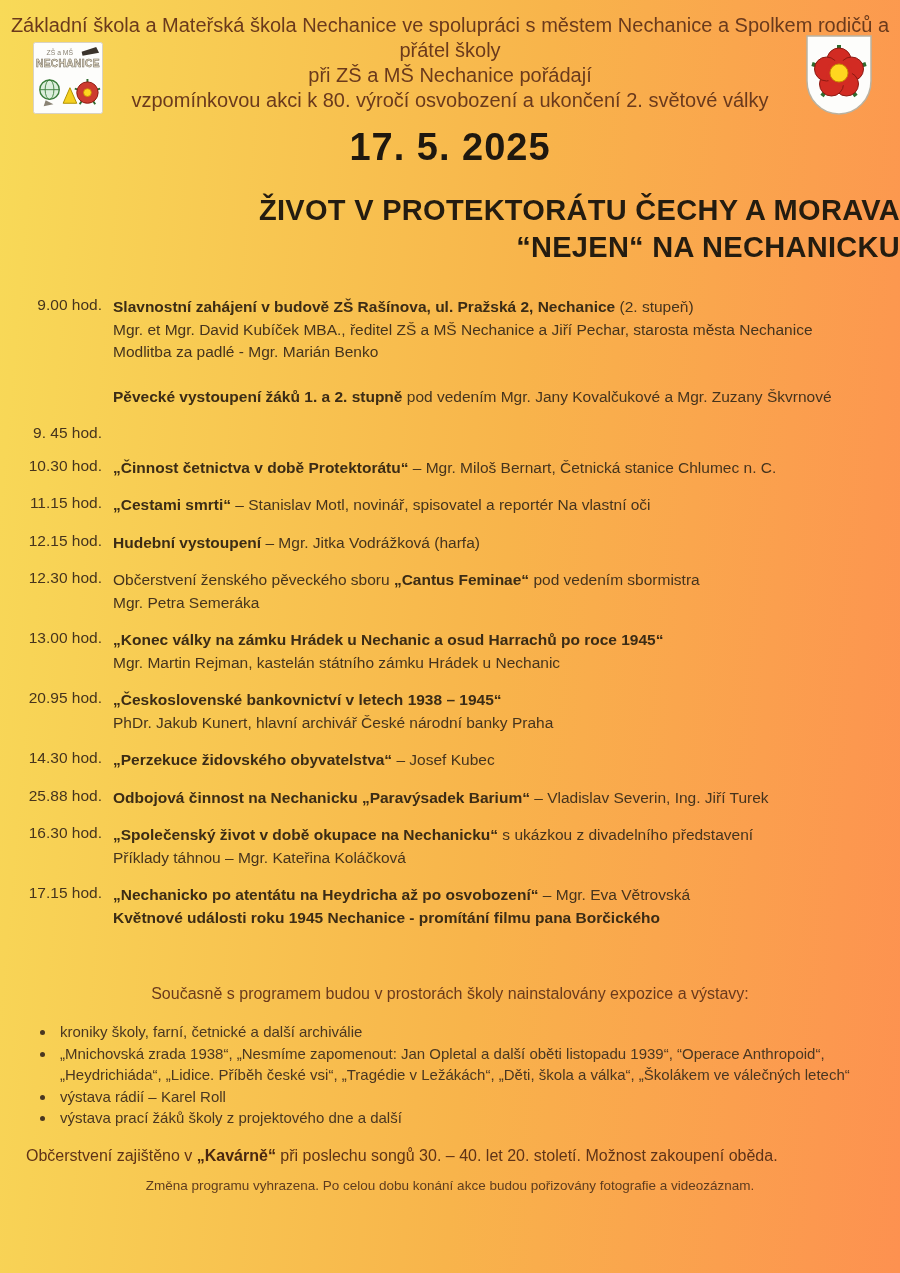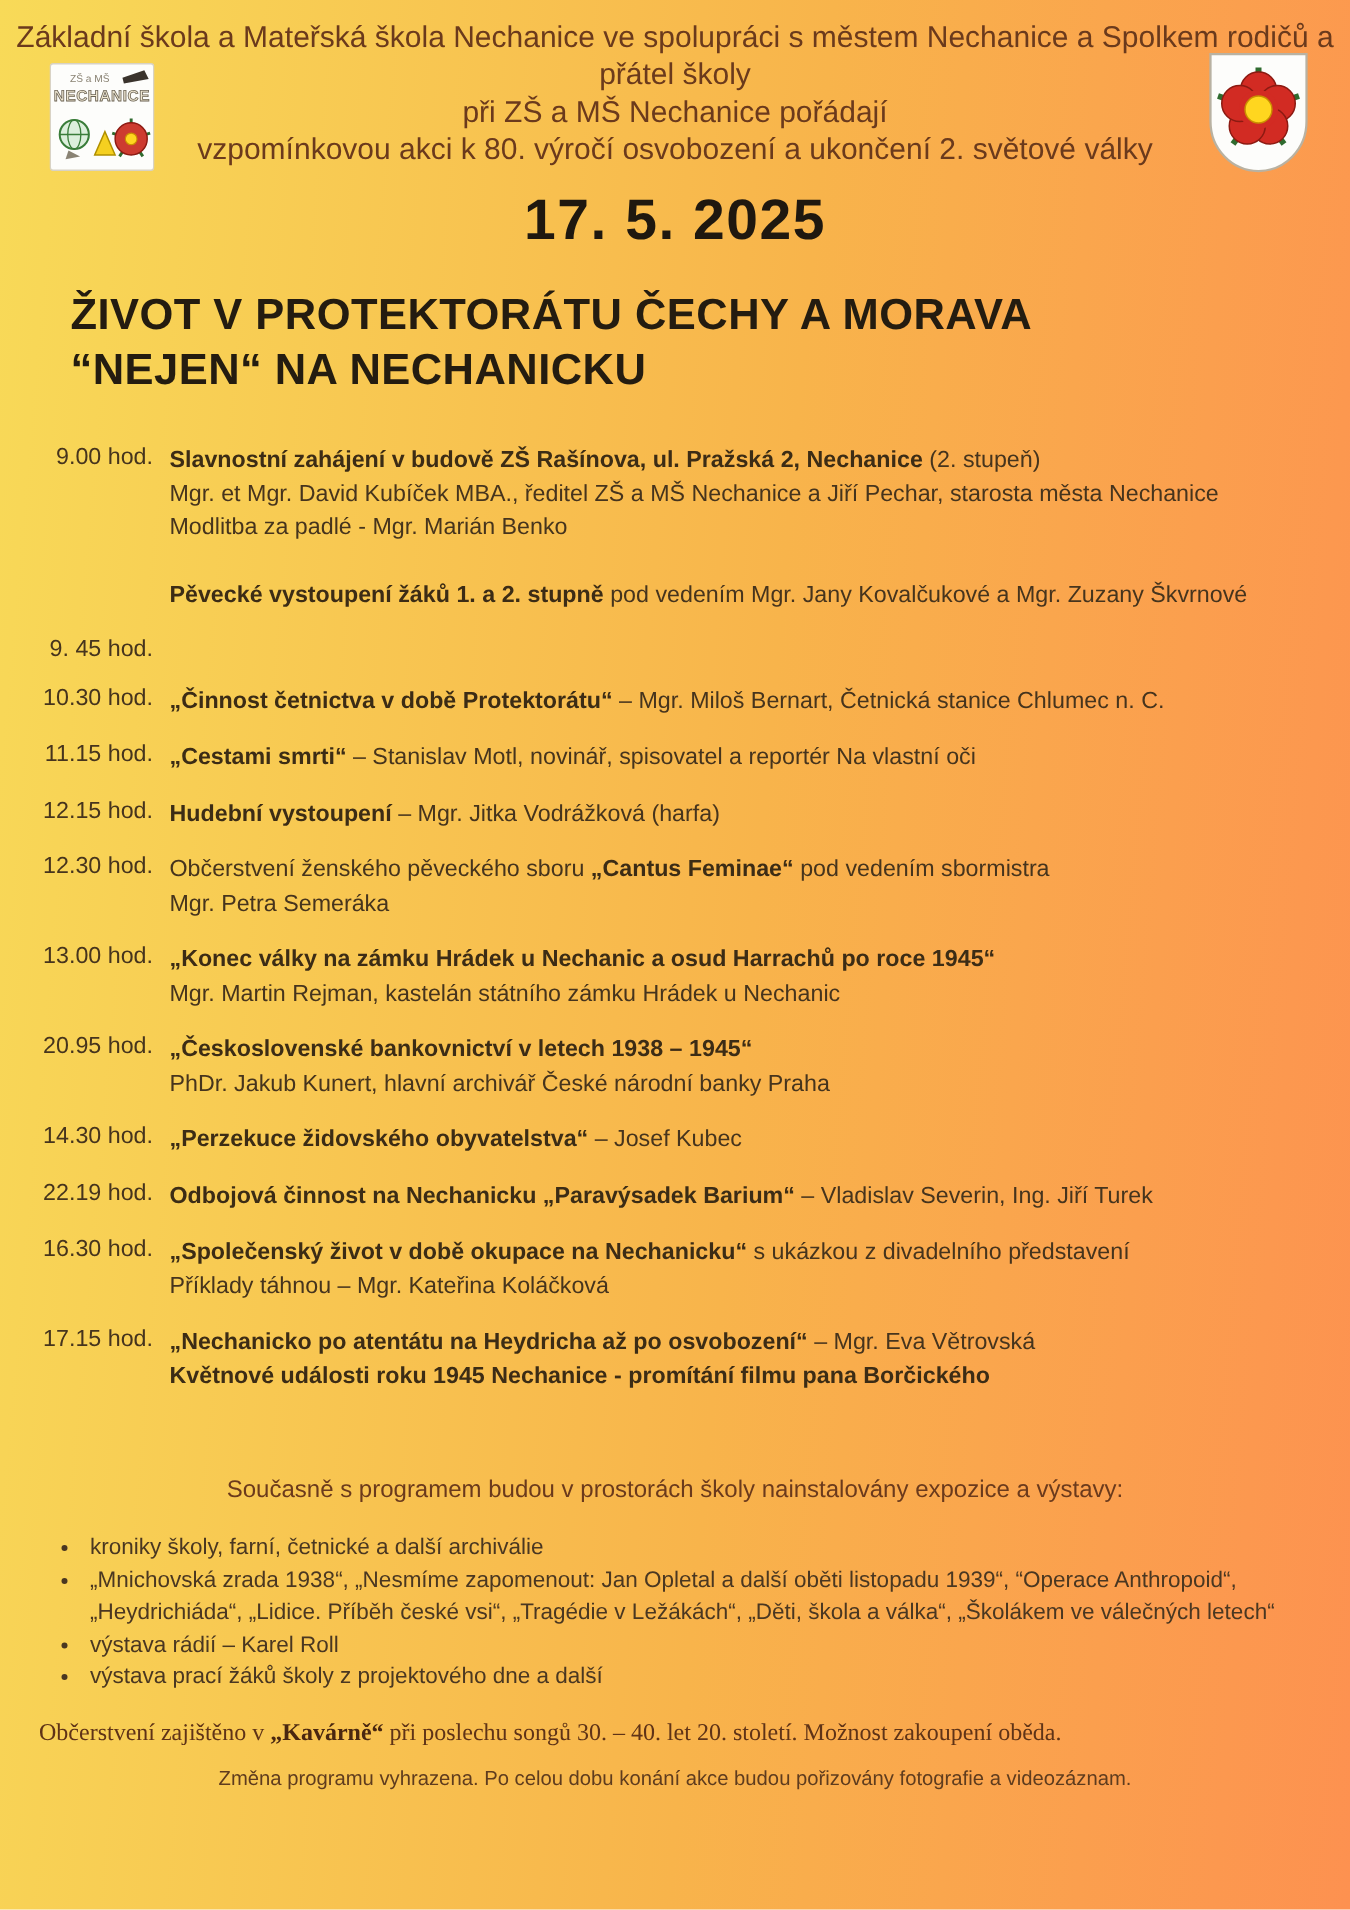--- a/index.html
+++ b/index.html
@@ -9,34 +9,34 @@
     overflow:hidden;
     background:linear-gradient(95deg,#f8da58 0%,#f8b44b 55%,#fd9150 100%);
     font-family:"Liberation Sans","DejaVu Sans",sans-serif;
     color:#46341d;
   }
   
   .header{padding-top:13px;text-align:center;font-size:20px;line-height:25px;color:#6b3a1c;}
   .logo-left{position:absolute;left:33px;top:42px;width:70px;height:72px;}
   .logo-right{position:absolute;right:26px;top:33px;width:70px;height:84px;}
   .date{margin-top:13px;text-align:center;font-size:38px;font-weight:700;color:#1f180f;letter-spacing:1px;}
-  .title{margin-top:23px;text-align:left;font-size:29px;font-weight:700;line-height:37px;color:#241c10;letter-spacing:.3px;padding-left:47px;}
+  .title{margin-top:23px;text-align:right;font-size:29px;font-weight:700;line-height:37px;color:#241c10;letter-spacing:.3px;padding-left:47px;}
   
   .schedule{margin:30px 26px 0 26px;font-size:15.5px;}
   .row{display:flex;margin-bottom:15px;}
   .time{flex:0 0 76px;text-align:right;margin-right:11px;white-space:nowrap;}
   .content{flex:1;}
   .line{line-height:22.5px;}
   .line.gap{height:22.5px;}
   .b{font-weight:700;color:#3c2c15;}
   
   .expo-intro{margin:56px 26px 0 26px;font-size:16px;color:#6b3a1c;text-align:center;}
   ul.expo{margin:18px 26px 0 36px;padding:0 0 0 20px;font-size:15px;line-height:21.5px;color:#4a3721;}
   ul.expo li{margin:0;padding-left:4px;}
-  .refreshment{margin:18px 26px 0 26px;font-size:16px;color:#5f3317;font-family:Liberation Serif, serif;}
+  .refreshment{margin:18px 26px 0 26px;font-size:16px;color:#5f3317;}
   .refreshment .b{color:#4a2710;}
   .footer{margin-top:13px;text-align:center;font-size:13.5px;color:#5f3c1e;}
 </style>
 </head>
 <body>
 
 <div class="poster">
 
   <svg class="logo-left" viewBox="0 0 72 74" xmlns="http://www.w3.org/2000/svg">
     <rect x="0.5" y="0.5" width="71" height="73" rx="2" fill="#fdfdfb" stroke="#d8d2c4"></rect>
@@ -149,21 +149,21 @@
           <div class="line"><span>PhDr. Jakub Kunert, hlavní archivář České národní banky Praha</span></div>
         </div>
       </div>
       <div class="row">
         <div class="time">14.30 hod.</div>
         <div class="content">
           <div class="line"><span class="b">„Perzekuce židovského obyvatelstva“</span><span> – Josef Kubec</span></div>
         </div>
       </div>
       <div class="row">
-        <div class="time">22.19 hod.</div>
+        <div class="time">25.88 hod.</div>
         <div class="content">
           <div class="line"><span class="b">Odbojová činnost na Nechanicku „Paravýsadek Barium“</span><span> – Vladislav Severin, Ing. Jiří Turek</span></div>
         </div>
       </div>
       <div class="row">
         <div class="time">16.30 hod.</div>
         <div class="content">
           <div class="line"><span class="b">„Společenský život v době okupace na Nechanicku“</span><span> s ukázkou z divadelního představení</span></div>
           <div class="line"><span>Příklady táhnou – Mgr. Kateřina Koláčková</span></div>
         </div>

